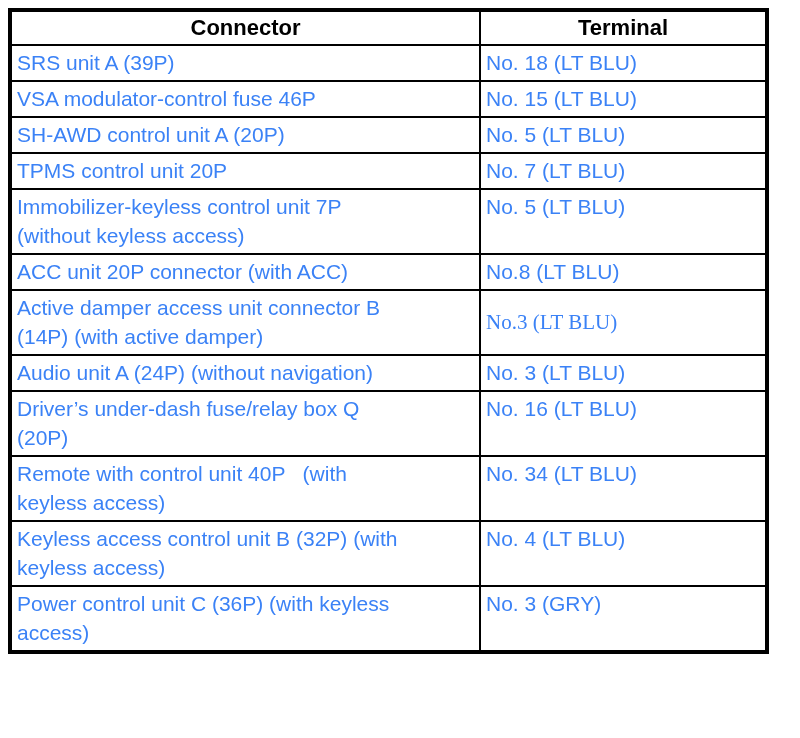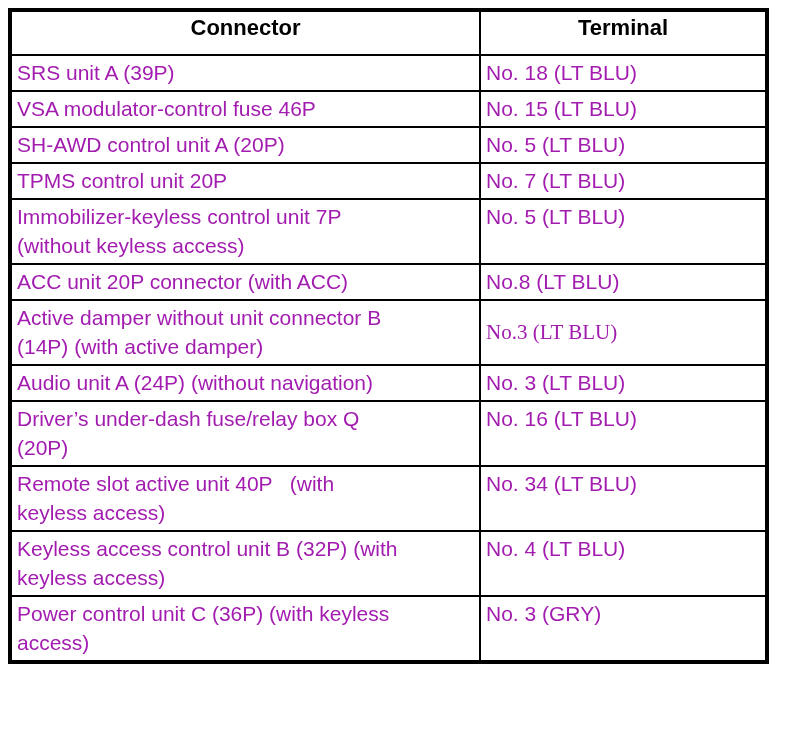--- a/index.html
+++ b/index.html
@@ -25,32 +25,32 @@
     background: #ffffff;
   }
   .col-connector { width: 470px; }
   .col-terminal  { width: 287px; }
   .doc-table th {
     border: 2px solid #000000;
     font-size: 22px;
     line-height: 27px;
     font-weight: bold;
     text-align: center;
-    padding: 2px 4px 13px 4px;
+    padding: 2px 4px 3px 4px;
     color: #000000;
   }
   .doc-table td {
     border: 2px solid #000000;
     font-size: 21px;
     line-height: 29px;
     padding: 2px 0 3px 5px;
     vertical-align: top;
     white-space: pre-wrap;
     overflow: hidden;
-    color: #a21caf;
+    color: #3b82f6;
   }
   td.valign-mid { vertical-align: middle; font-family: Liberation Serif, serif; }
 </style>
 </head>
 <body>
 
 <table class="doc-table">
   <colgroup>
     <col class="col-connector">
     <col class="col-terminal">
@@ -81,35 +81,35 @@
     <tr>
       <td>Immobilizer-keyless control unit 7P
 (without keyless access)</td>
       <td>No. 5 (LT BLU)</td>
     </tr>
     <tr>
       <td>ACC unit 20P connector (with ACC)</td>
       <td>No.8 (LT BLU)</td>
     </tr>
     <tr>
-      <td>Active damper without unit connector B
+      <td>Active damper access unit connector B
 (14P) (with active damper)</td>
       <td class="valign-mid">No.3 (LT BLU)</td>
     </tr>
     <tr>
       <td>Audio unit A (24P) (without navigation)</td>
       <td>No. 3 (LT BLU)</td>
     </tr>
     <tr>
       <td>Driver’s under-dash fuse/relay box Q
 (20P)</td>
       <td>No. 16 (LT BLU)</td>
     </tr>
     <tr>
-      <td>Remote slot active unit 40P   (with
+      <td>Remote with control unit 40P   (with
 keyless access)</td>
       <td>No. 34 (LT BLU)</td>
     </tr>
     <tr>
       <td>Keyless access control unit B (32P) (with
 keyless access)</td>
       <td>No. 4 (LT BLU)</td>
     </tr>
     <tr>
       <td>Power control unit C (36P) (with keyless

